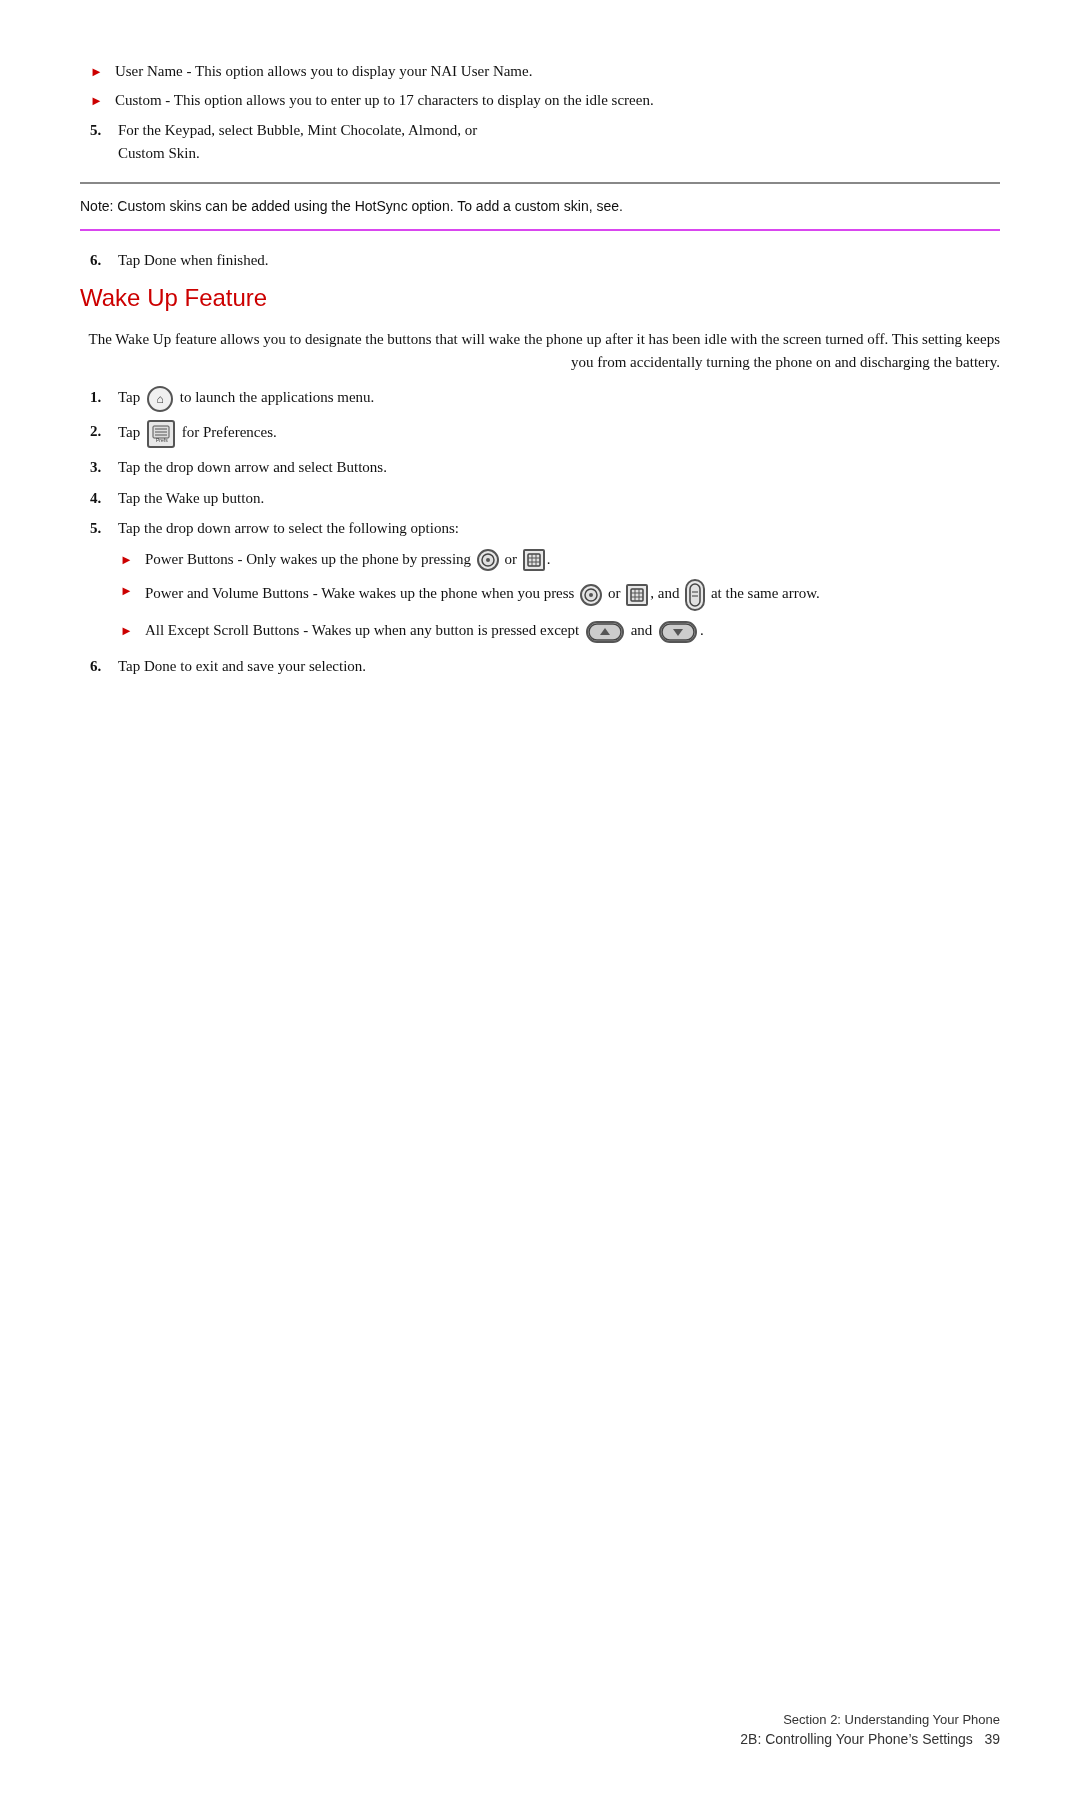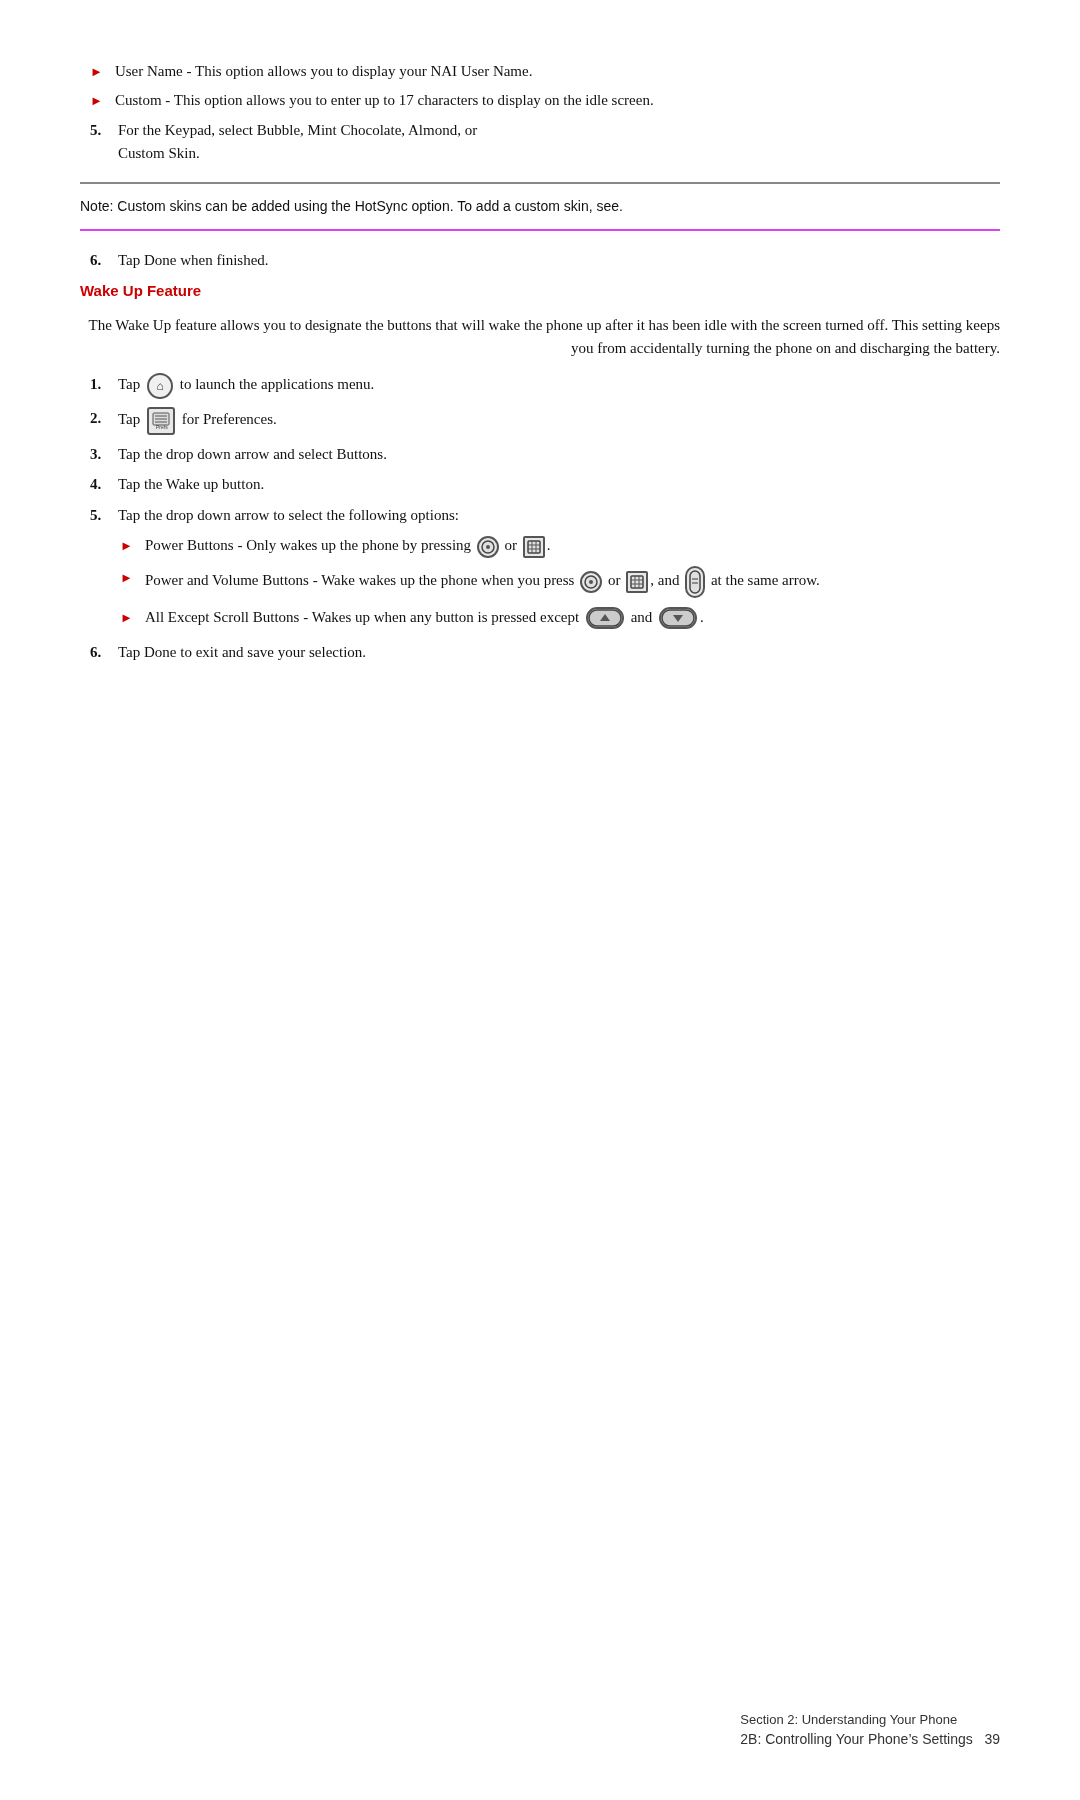--- a/index.html
+++ b/index.html
@@ -55,38 +55,39 @@
       border-top: 2px solid #888;
       border-bottom: 2px solid #d946ef;
       padding: 12px 0 12px 0;
       margin: 18px 0 18px 0;
       font-size: 14px;
       font-family: Arial, Helvetica, sans-serif;
     }
 
     .section-title {
       color: #cc0000;
-      font-size: 15px;
-      font-weight: bold;
+      font-size: 24px;
+      font-weight: normal;
       font-family: Arial, Helvetica, sans-serif;
       margin: 6px 0 12px 0;
     }
 
     .body-text {
       margin-bottom: 12px;
       line-height: 1.55;
       text-align: right;
     }
 
     b { font-weight: normal; }
 
     .footer {
       position: absolute;
       bottom: 50px;
       right: 80px;
+      text-align: right;
       font-family: Arial, Helvetica, sans-serif;
       font-size: 13px;
       color: #333;
     }
     .footer .footer-bold {
       font-weight: normal;
       font-size: 14px;
     }
 
     .icon-apps {

